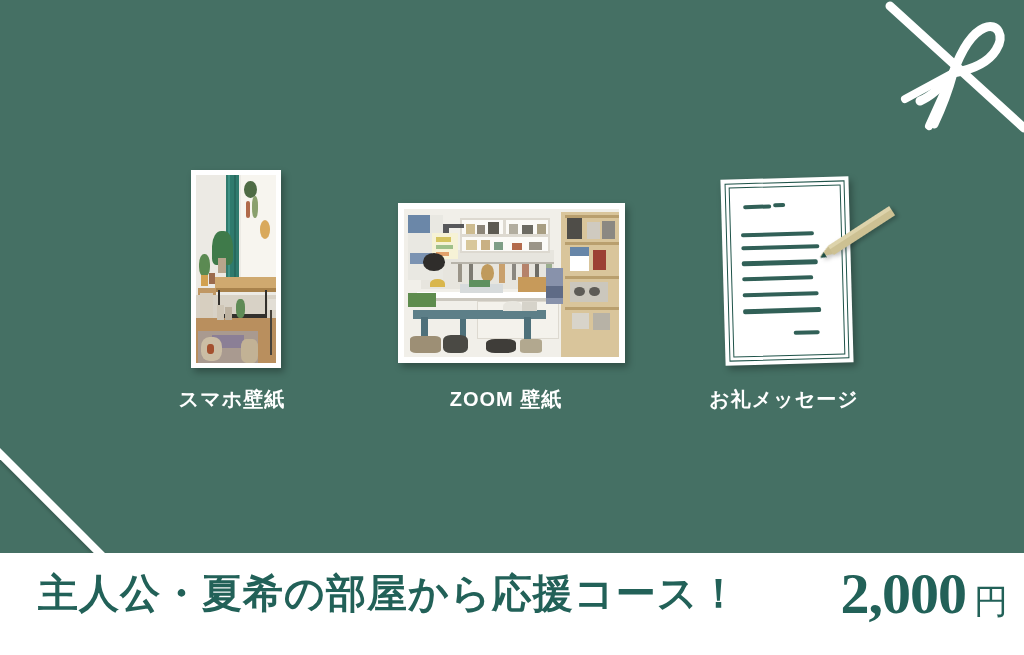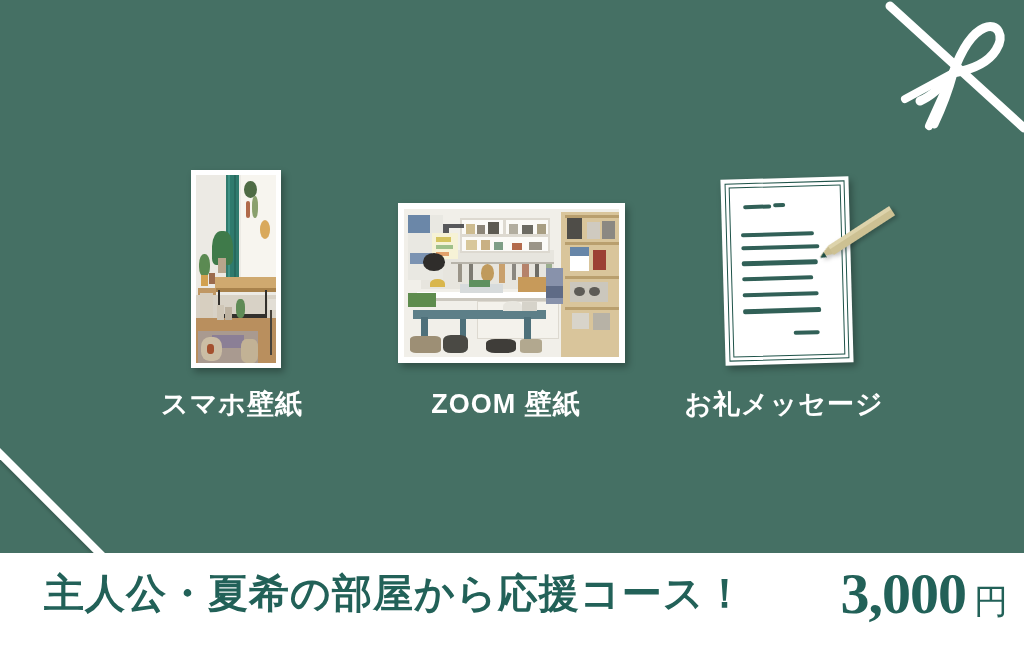--- a/index.html
+++ b/index.html
@@ -10,21 +10,21 @@
   }
   #stage{position:relative;width:1024px;height:655px;overflow:hidden;background:#457064;}
 
   
   .bg-green{position:absolute;left:0;top:0;width:1024px;height:553px;background:#457064;}
 
   
   .band{position:absolute;left:0;top:553px;width:1024px;height:102px;background:#ffffff;}
   .band-inner{position:absolute;left:0;top:0;width:1024px;height:102px;}
   .band-title{
-    position:absolute;left:44px;top:13px;
+    position:absolute;left:38px;top:13px;
     font-size:40px;font-weight:700;letter-spacing:1px;
     color:#226158;white-space:nowrap;
     font-family:"Liberation Sans","DejaVu Sans",sans-serif;
   }
   .band-note{
     position:absolute;left:30px;top:62px;
     font-size:19px;font-weight:600;color:#1f4f46;white-space:nowrap;
   }
   .price-wrap{position:absolute;right:16px;top:12px;display:flex;align-items:baseline;}
   .price-num{
@@ -84,21 +84,21 @@
     border-right:14px solid #c9bd8f;
   }
   .pencil-lead{
     position:absolute;left:0;top:2.5px;width:0;height:0;
     border-top:3px solid transparent;border-bottom:3px solid transparent;
     border-right:6px solid #1f4e45;
   }
 
   
   .caption{
-    position:absolute;color:#ffffff;font-size:27px;font-weight:700;
+    position:absolute;color:#ffffff;font-size:20px;font-weight:700;
     letter-spacing:1px;white-space:nowrap;text-align:center;
   }
   #cap1{left:120px;top:386px;width:224px;}
   #cap2{left:394px;top:386px;width:224px;}
   #cap3{left:672px;top:386px;width:224px;}
 
   
   .p{position:absolute;}
 </style>
 </head>
@@ -294,19 +294,19 @@
   </div>
 
   <div class="caption" id="cap1">スマホ壁紙</div>
   <div class="caption" id="cap2">ZOOM 壁紙</div>
   <div class="caption" id="cap3">お礼メッセージ</div>
 
   <div class="band">
     <div class="band-inner">
       <div class="band-title">主人公・夏希の部屋から応援コース！</div>
       <div class="price-wrap">
-        <span class="price-num">3,000</span>
+        <span class="price-num">2,000</span>
         <span class="price-yen">円</span>
       </div>
     </div>
   </div>
 
 </div>
 
 </body></html>

